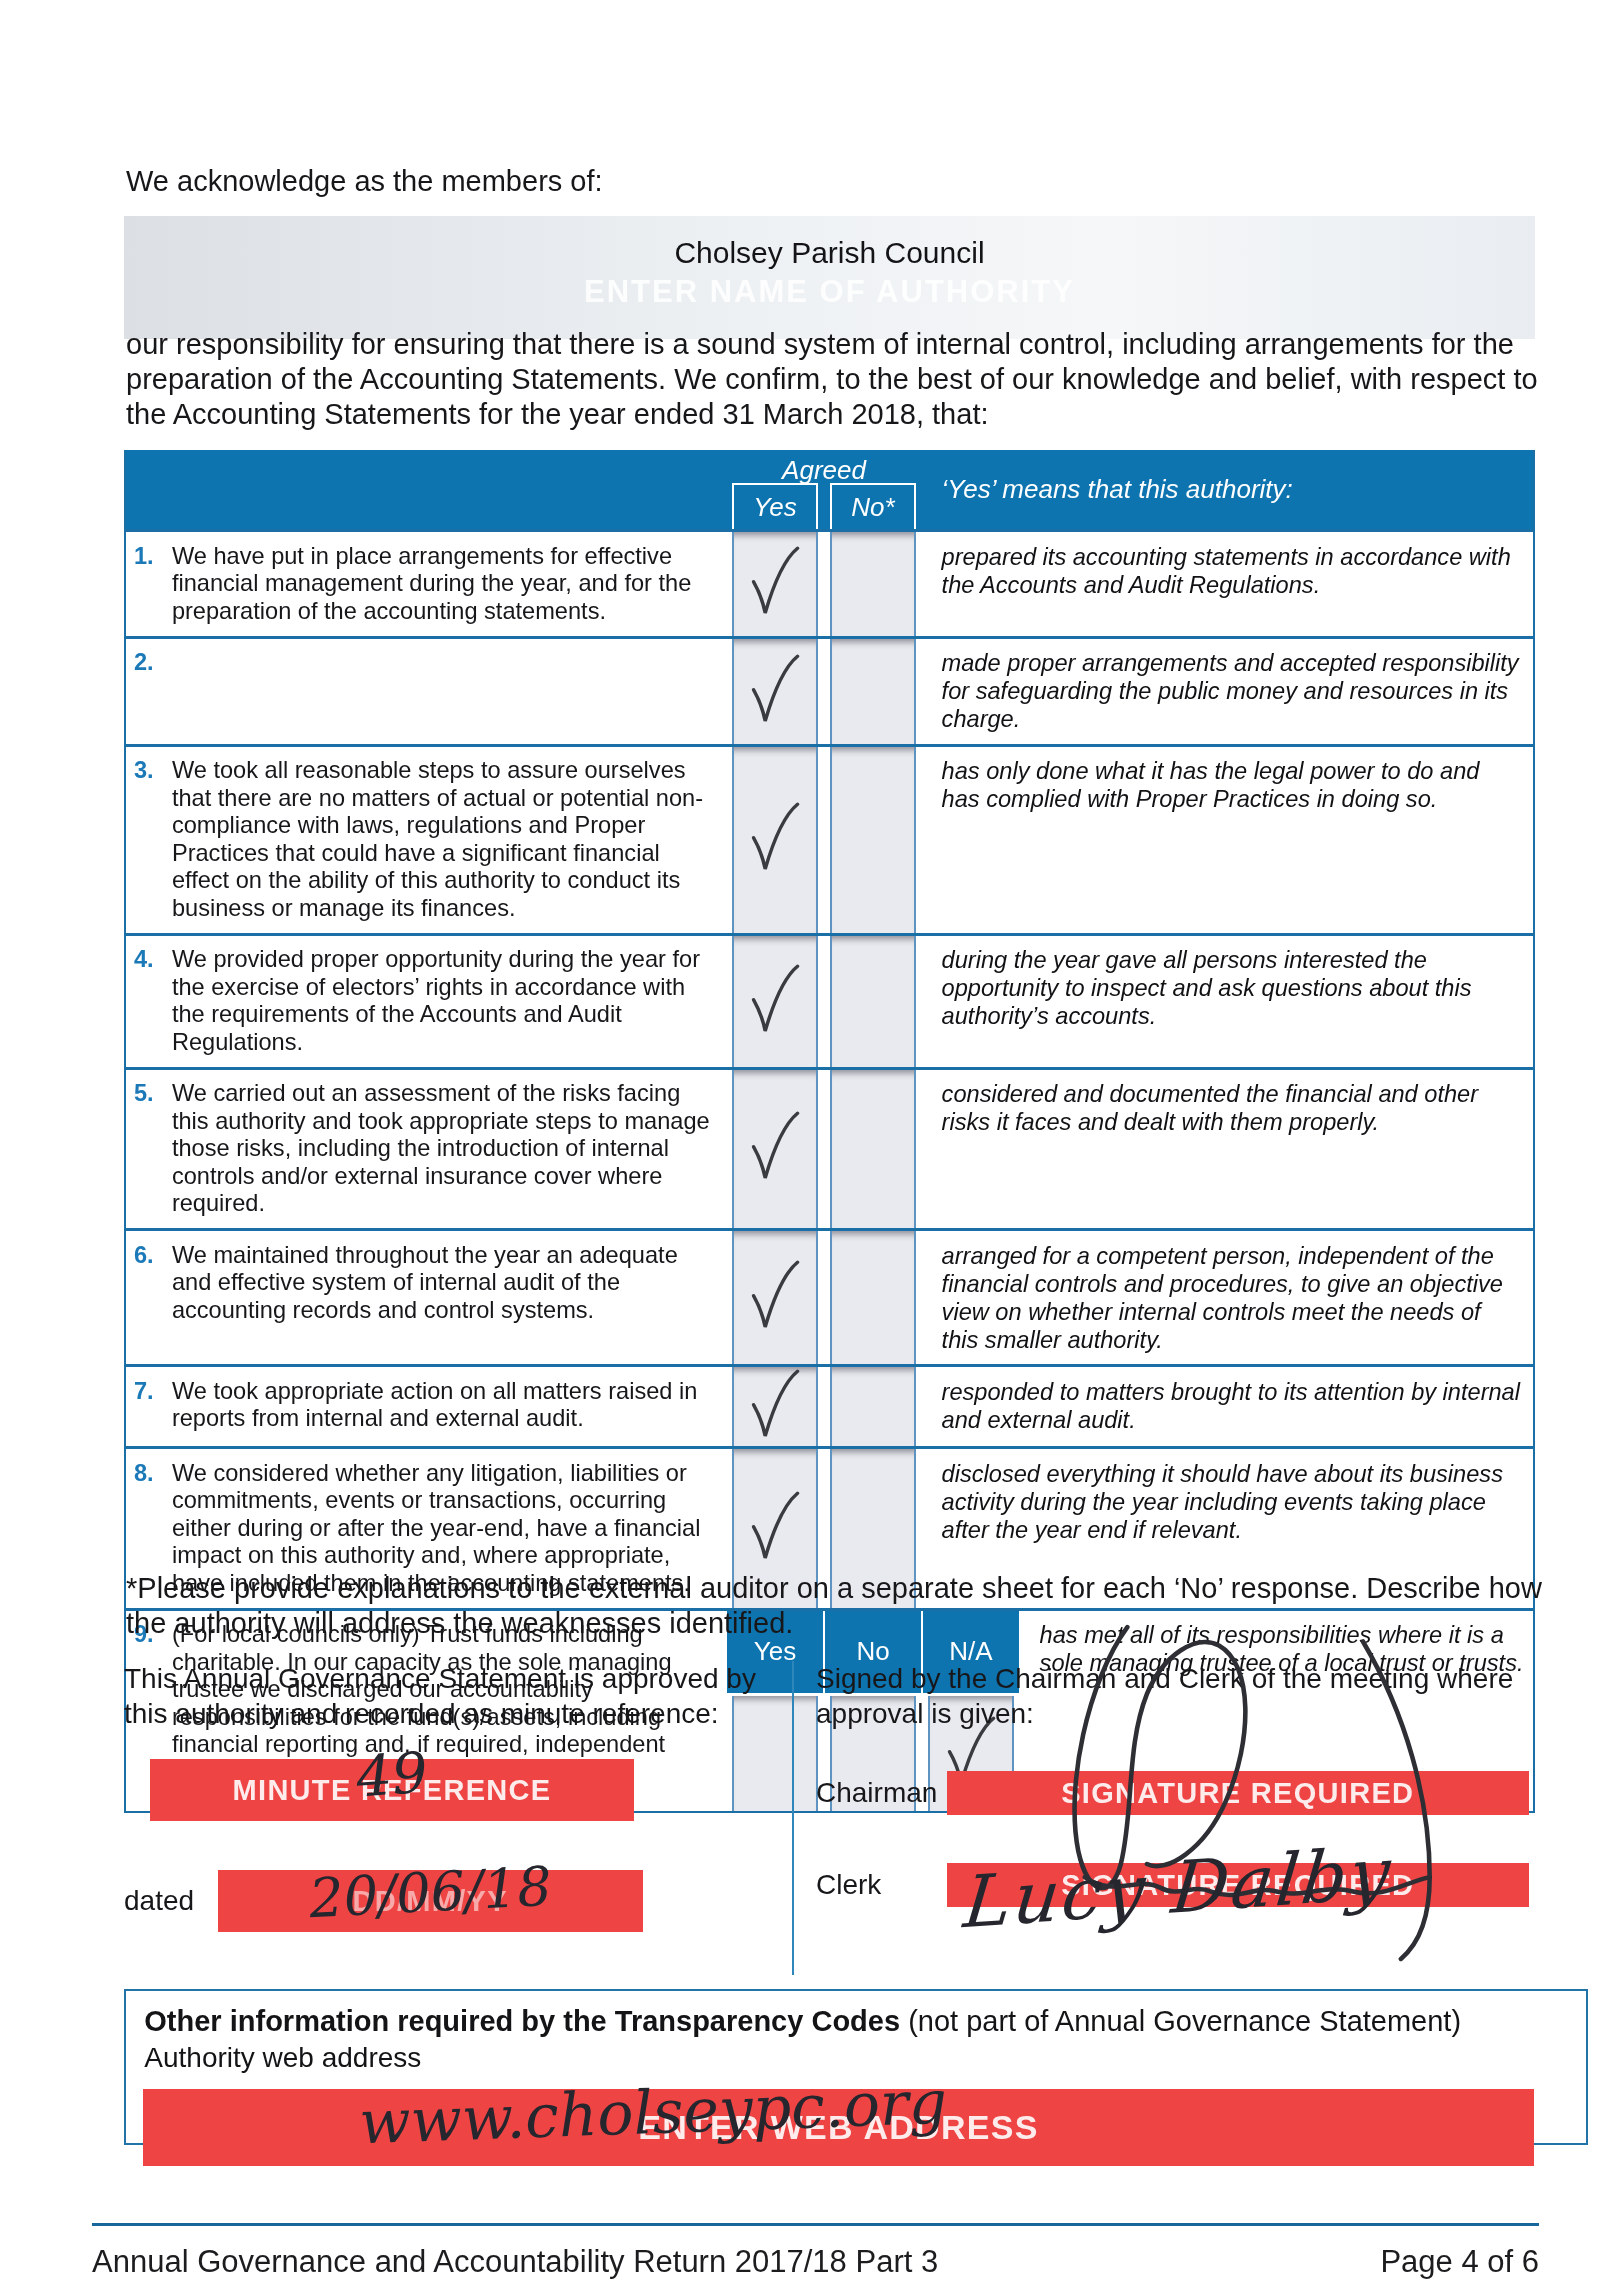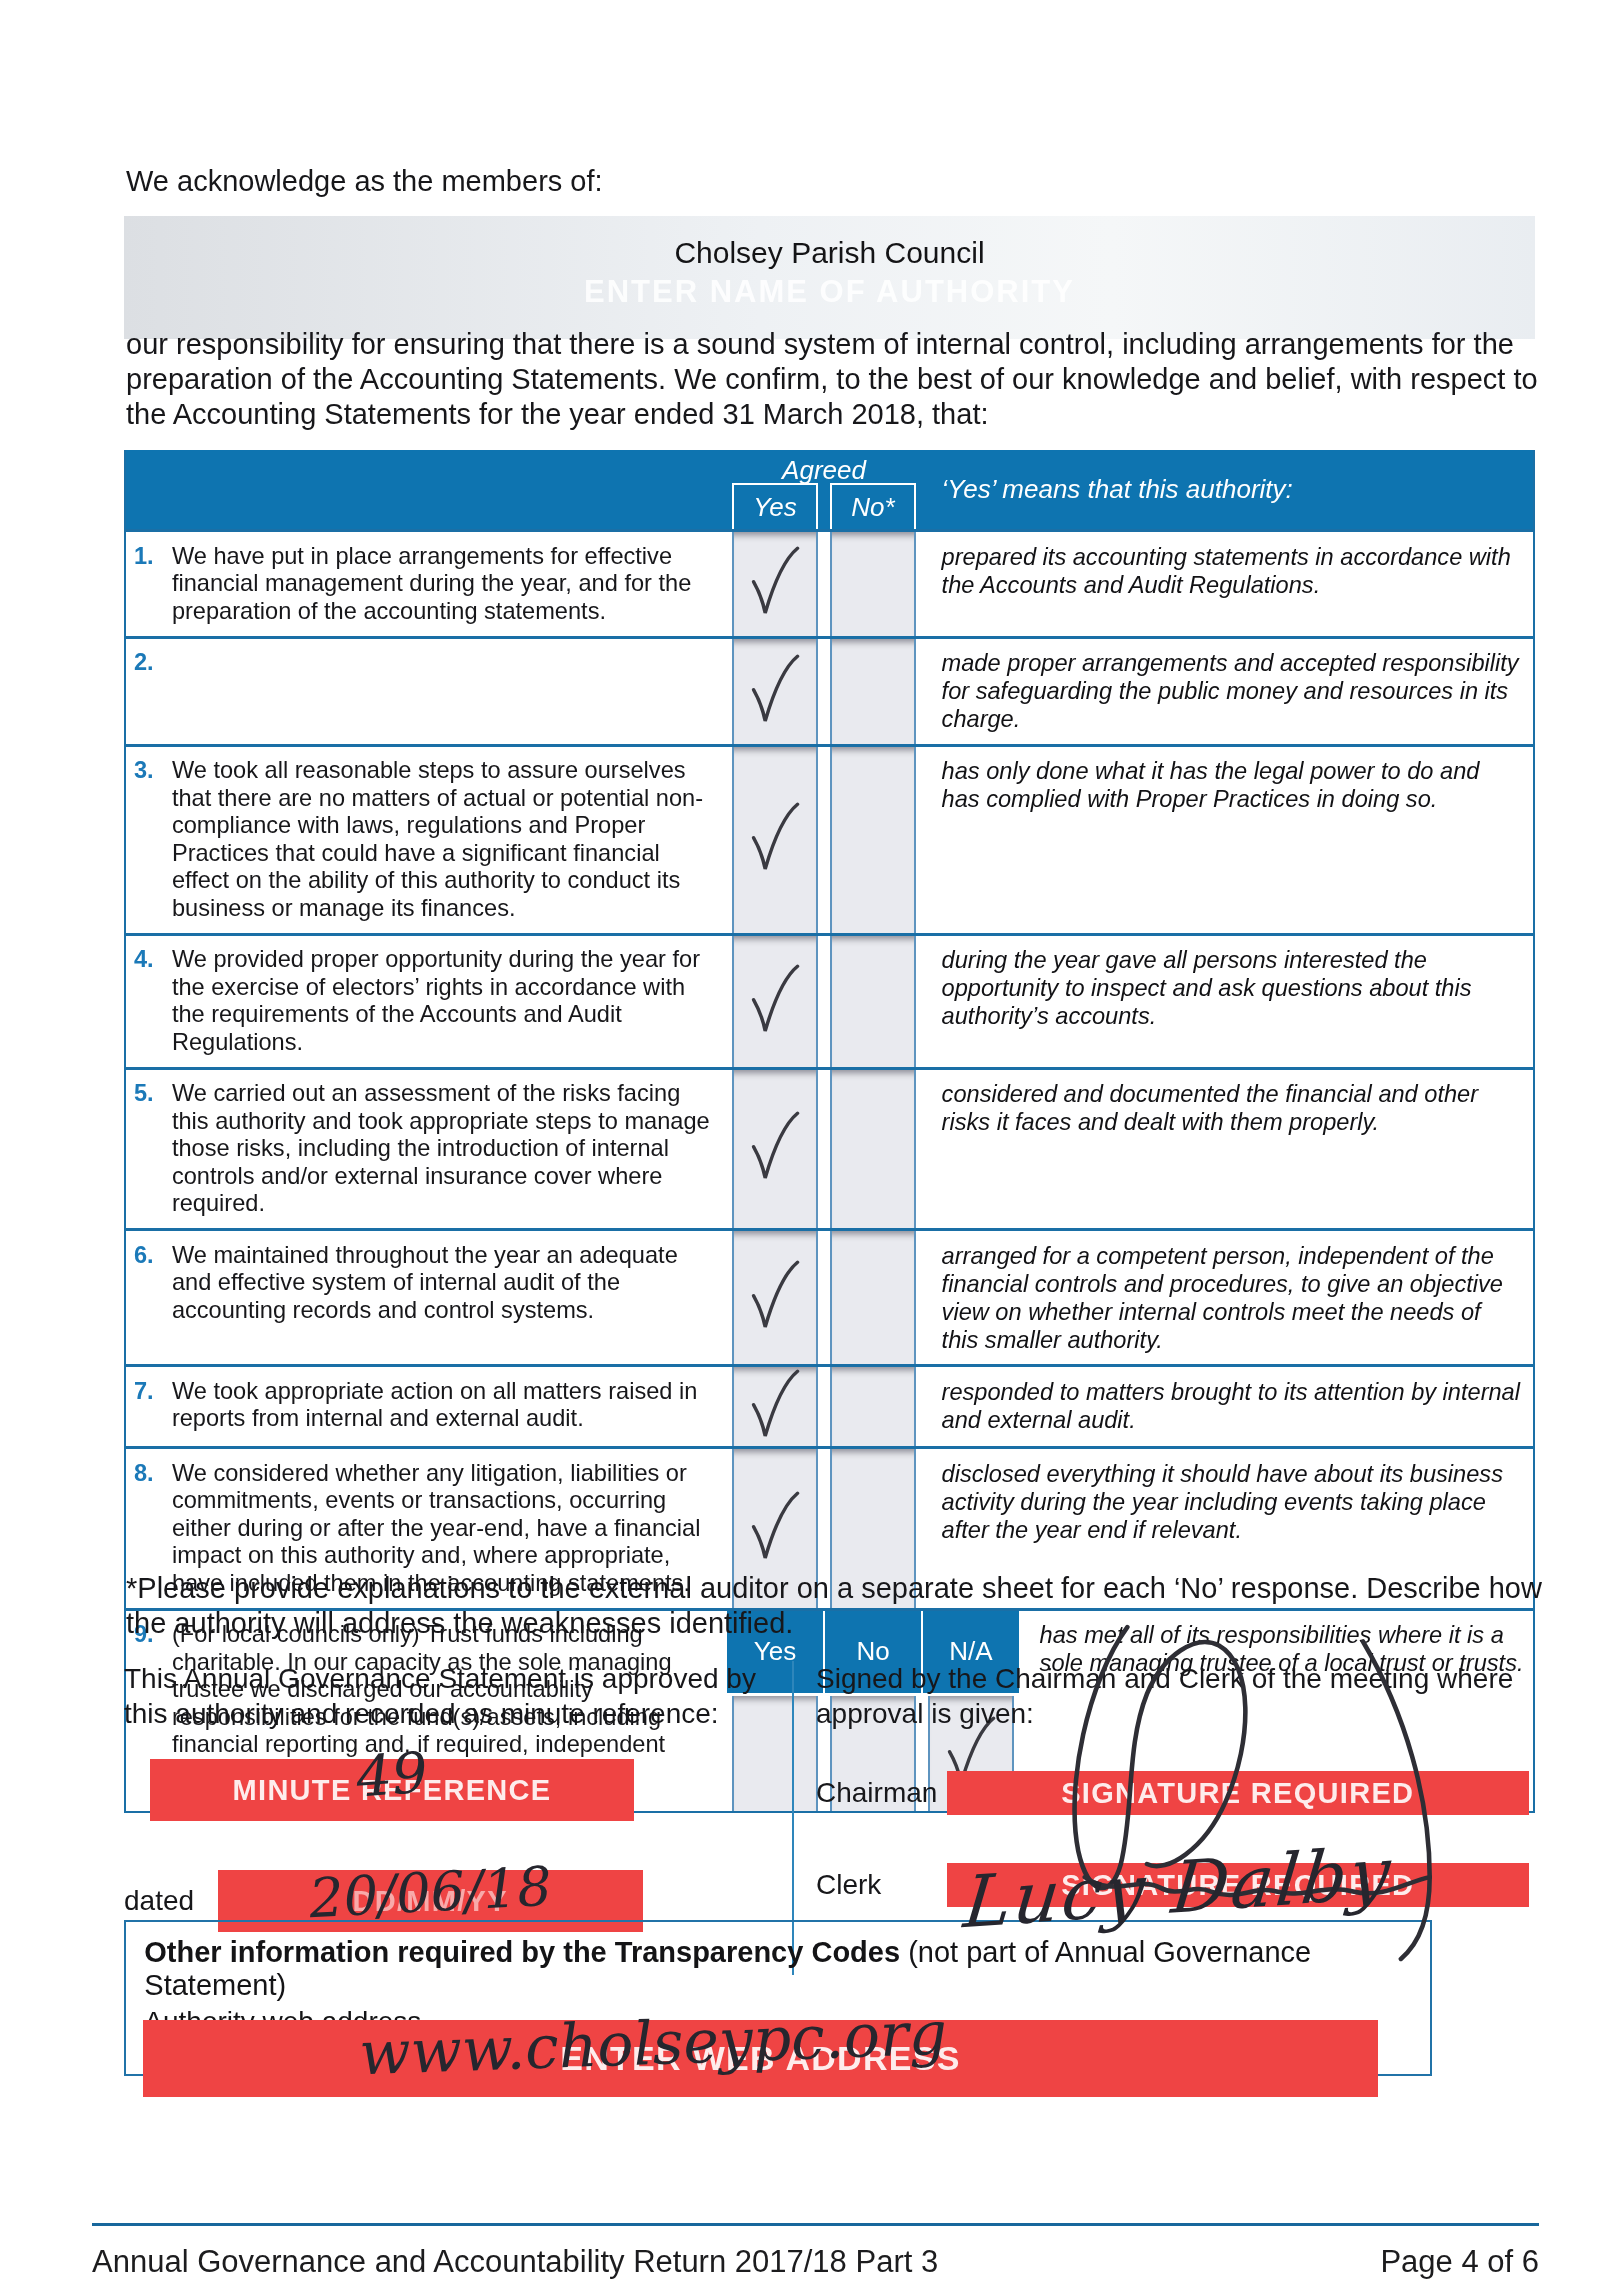--- a/index.html
+++ b/index.html
@@ -66,21 +66,21 @@
   .sig-row { position:absolute; left:22px; right:6.5px; display:flex; align-items:center; }
   .sig-row.chair { top:110px; } .sig-row.clerk { top:202px; }
   .sig-label { font-size:28px; color:#17171a; width:131px; }
   .sig-band { flex:1; height:44px; }
   .chair-sig-svg { position:absolute; left:137px; top:-59px; width:589px; height:367px; z-index:3; pointer-events:none; }
   .chair-sig-svg path { fill:none; stroke:#2e2e35; stroke-width:7; stroke-linecap:round; }
   .clerk-sig { position:absolute; left:170px; top:185px; z-index:3; font-size:71px; letter-spacing:2.6px;
                transform:rotate(-4deg) skewX(-10deg); white-space:nowrap; }
 
   
-  .other-box { position:absolute; left:124px; top:1920px; width:1308px; height:156px; border:2.6px solid #2173a8; padding:14.4px 18.3px; }
+  .other-box { position:absolute; left:124px; top:1989px; width:1464px; height:156px; border:2.6px solid #2173a8; padding:14.4px 18.3px; }
   .other-head { font-size:29px; color:#141416; }
   .other-head b { font-weight:bold; }
   .other-label { font-size:28px; margin-top:3.9px; color:#141416; }
   .web-band { position:absolute; left:17px; right:52px; top:98px; height:77px; }
   .web-band .wm { font-size:34px; }
   .web-val { position:absolute; left:216px; top:-11.8px; font-size:60px; transform:rotate(-2deg); white-space:nowrap; z-index:2; }
 
   
   .footer { position:absolute; left:92px; top:2223px; width:1447px; border-top:3.9px solid #17679c; padding-top:18.3px;
             display:flex; justify-content:space-between; font-size:31px; color:#1c1c1e; }

